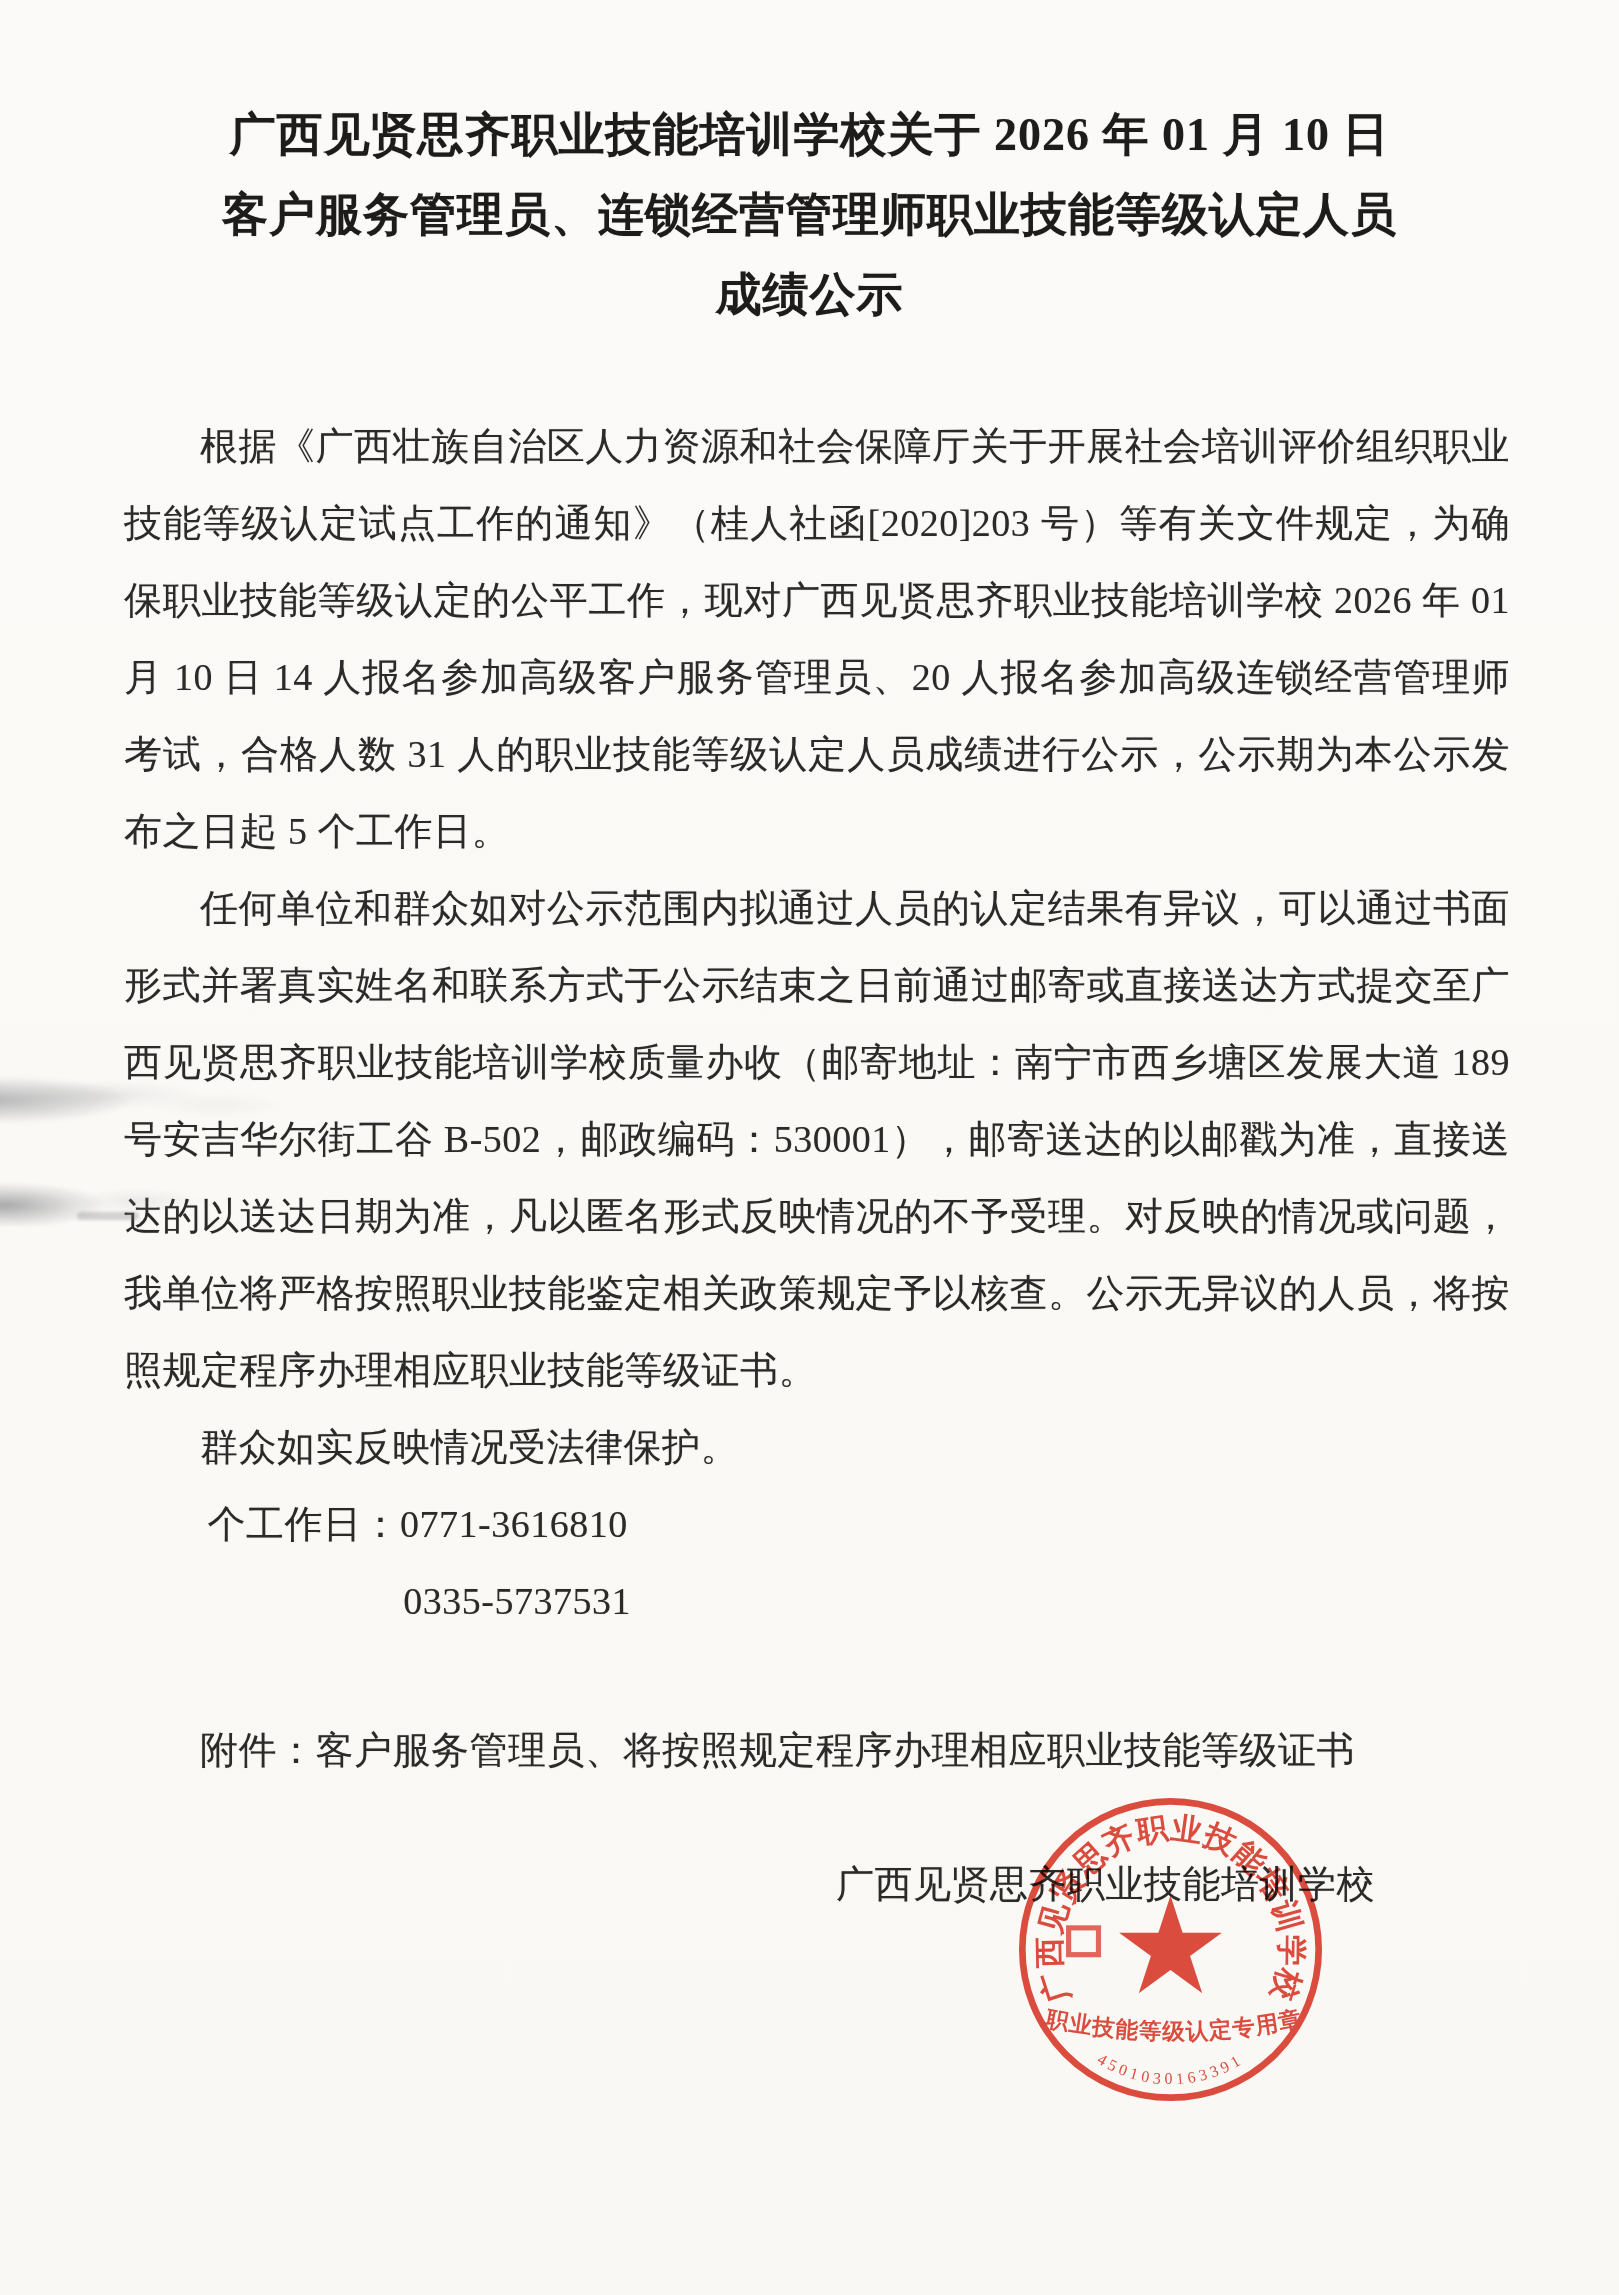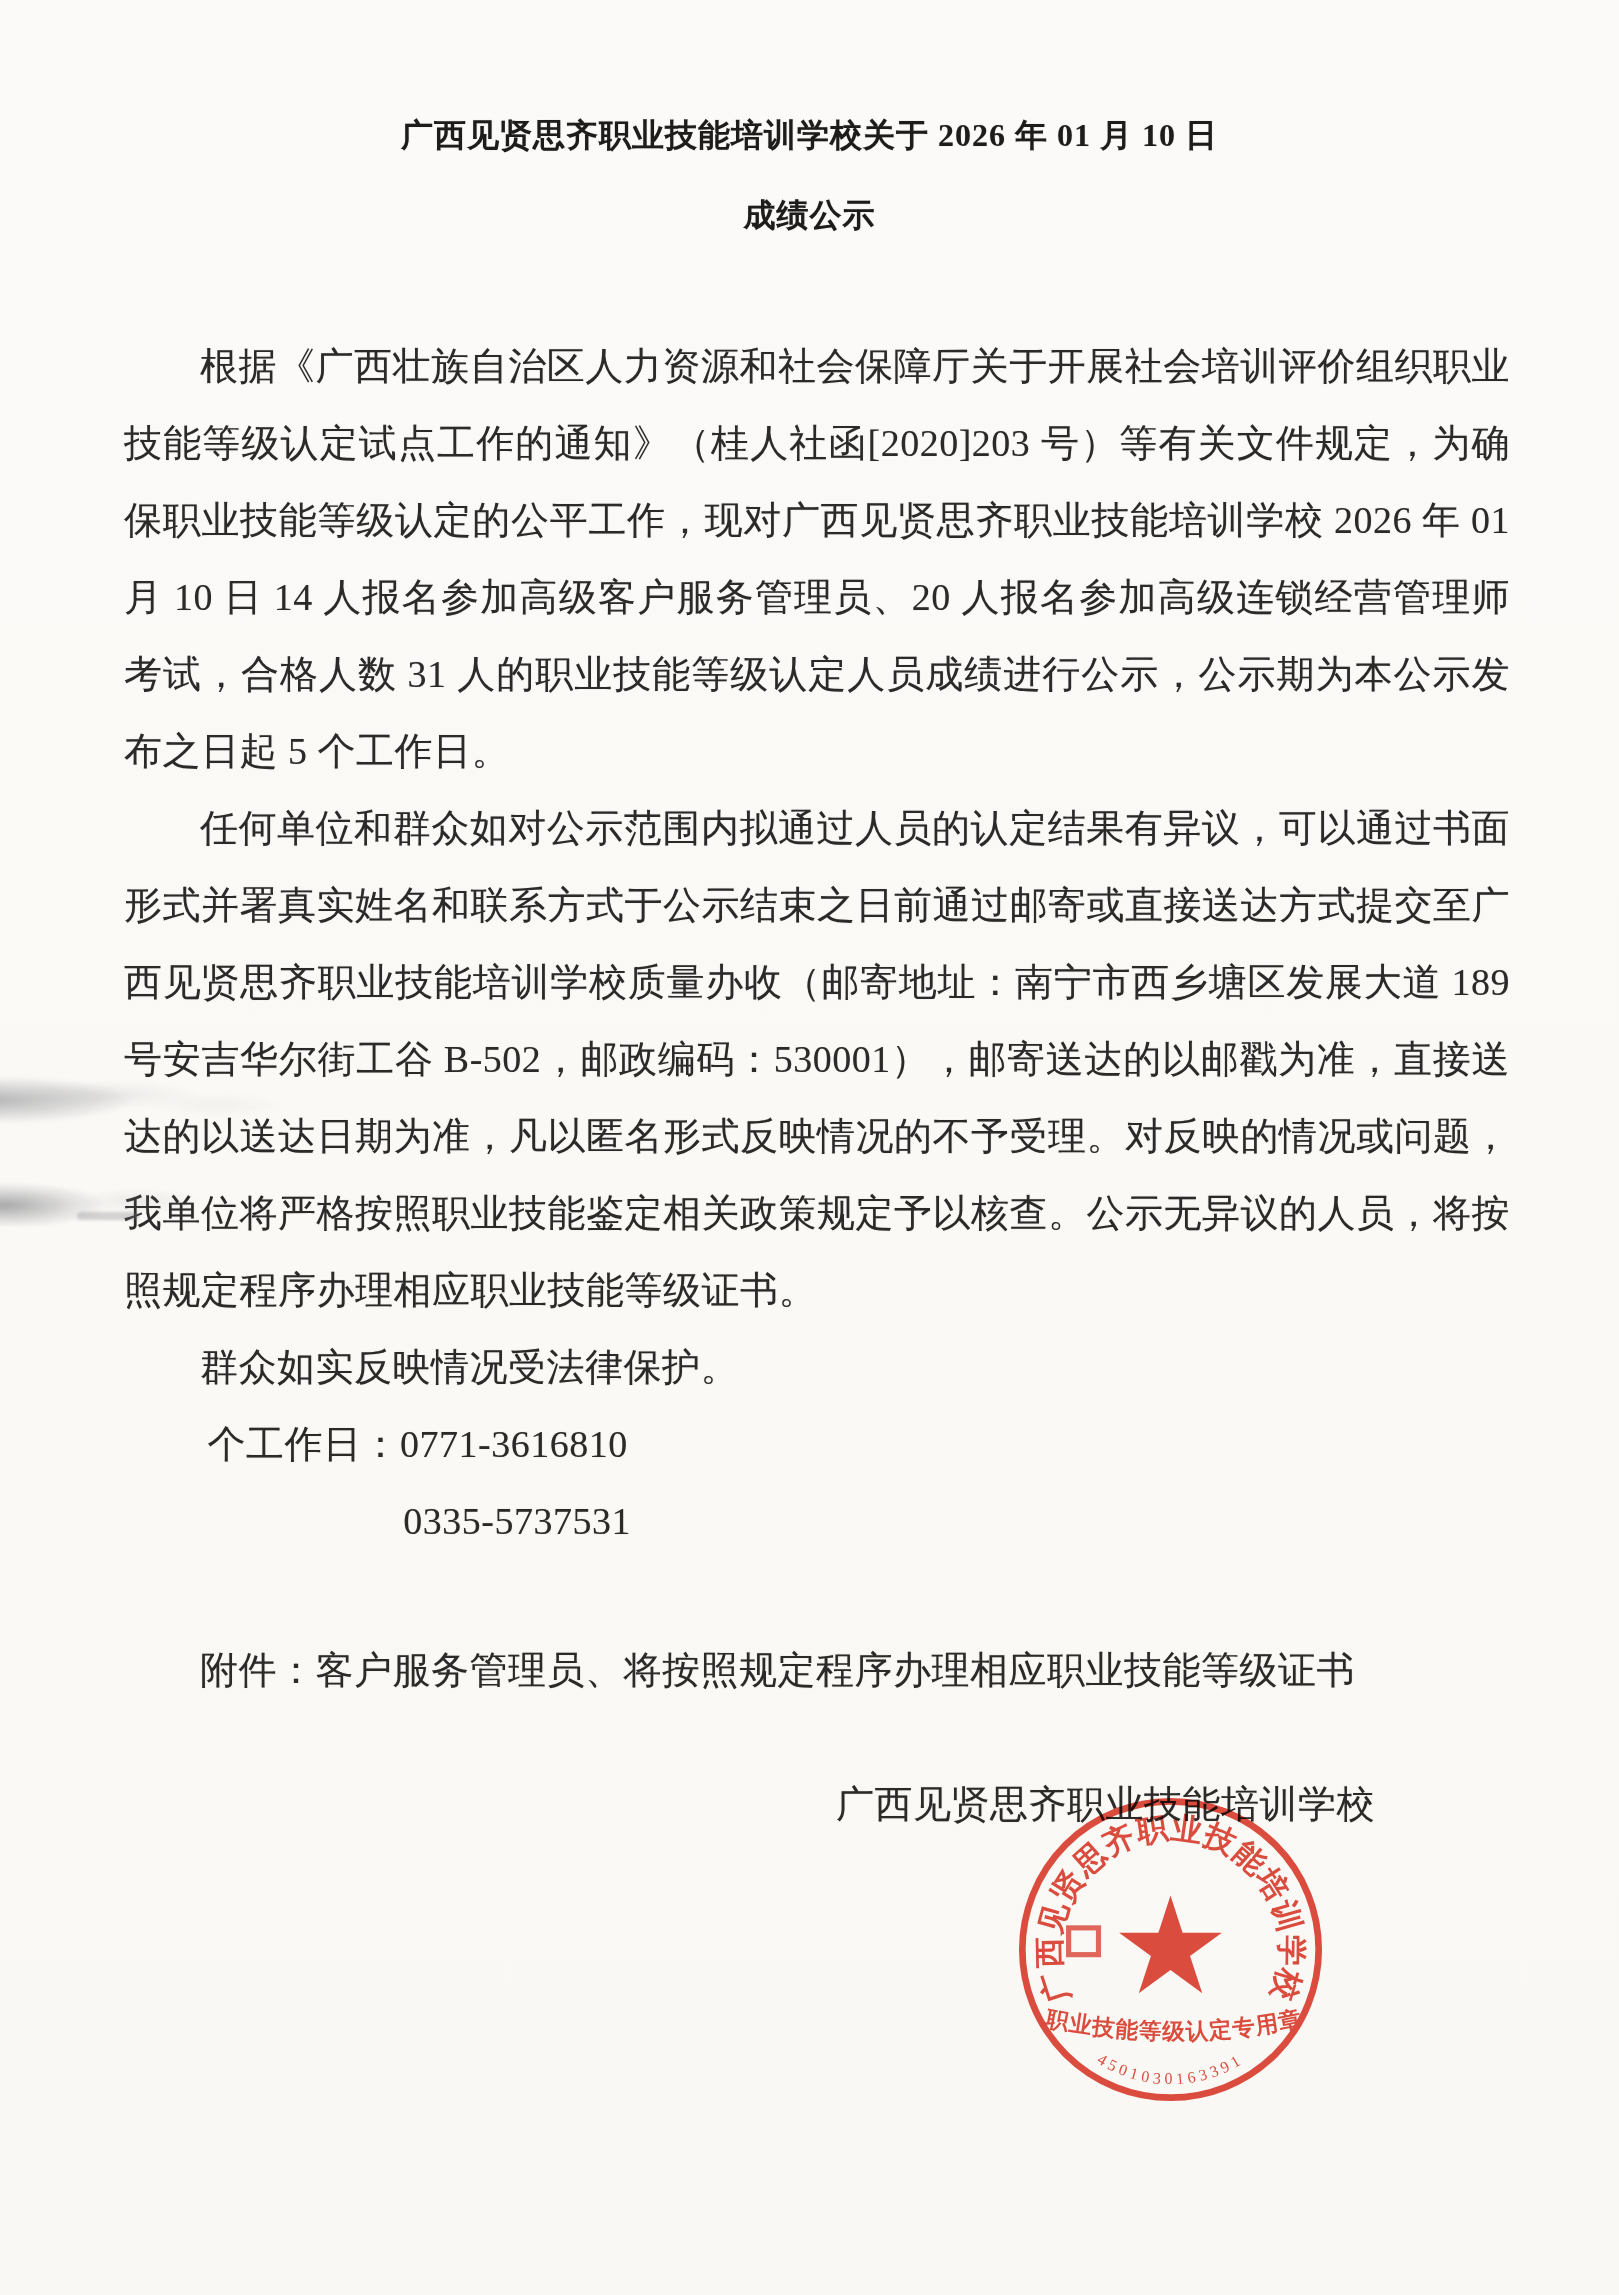--- a/index.html
+++ b/index.html
@@ -8,21 +8,21 @@
     width:1619px;height:2295px;
     margin:0 auto;
     background:linear-gradient(180deg,#fbfaf8 0%,#faf9f6 55%,#f9f8f4 100%);
     overflow:hidden;
     font-family:"Liberation Serif","DejaVu Serif",serif;
   }
   
   .title-block{
     margin-top:95px;
     text-align:center;
-    font-size:32px;
+    font-size:46px;
     font-weight:700;
     line-height:80px;
     color:#1d1c1a;
     letter-spacing:1px;
     text-shadow:0 0 1px rgba(40,40,40,.35);
   }
   
   .body-block{
     margin-left:124px;
     width:1386px;
@@ -88,20 +88,21 @@
     filter:blur(1.5px);
   }
 </style>
 </head>
 <body>
 
 <div class="page">
 
   <div class="title-block">
     <div>广西见贤思齐职业技能培训学校关于 2026 年 01 月 10 日</div>
+    <div>客户服务管理员、连锁经营管理师职业技能等级认定人员</div>
     <div>成绩公示</div>
   </div>
 
   <div class="body-block">
     <p class="para para-first">根据《广西壮族自治区人力资源和社会保障厅关于开展社会培训评价组织职业技能等级认定试点工作的通知》（桂人社函[2020]203 号）等有关文件规定，为确保职业技能等级认定的公平工作，现对广西见贤思齐职业技能培训学校 2026 年 01 月 10 日 14 人报名参加高级客户服务管理员、20 人报名参加高级连锁经营管理师考试，合格人数 31 人的职业技能等级认定人员成绩进行公示，公示期为本公示发布之日起 5 个工作日。</p>
     <p class="para">任何单位和群众如对公示范围内拟通过人员的认定结果有异议，可以通过书面形式并署真实姓名和联系方式于公示结束之日前通过邮寄或直接送达方式提交至广西见贤思齐职业技能培训学校质量办收（邮寄地址：南宁市西乡塘区发展大道 189 号安吉华尔街工谷 B-502，邮政编码：530001），邮寄送达的以邮戳为准，直接送达的以送达日期为准，凡以匿名形式反映情况的不予受理。对反映的情况或问题，我单位将严格按照职业技能鉴定相关政策规定予以核查。公示无异议的人员，将按照规定程序办理相应职业技能等级证书。</p>
     <p class="para">群众如实反映情况受法律保护。</p>
     <p class="hotline"><span>个工作日：</span><span>0771-3616810</span></p>
     <p class="hotline-2">0335-5737531</p>
     <p class="attachment">附件：客户服务管理员、将按照规定程序办理相应职业技能等级证书</p>

